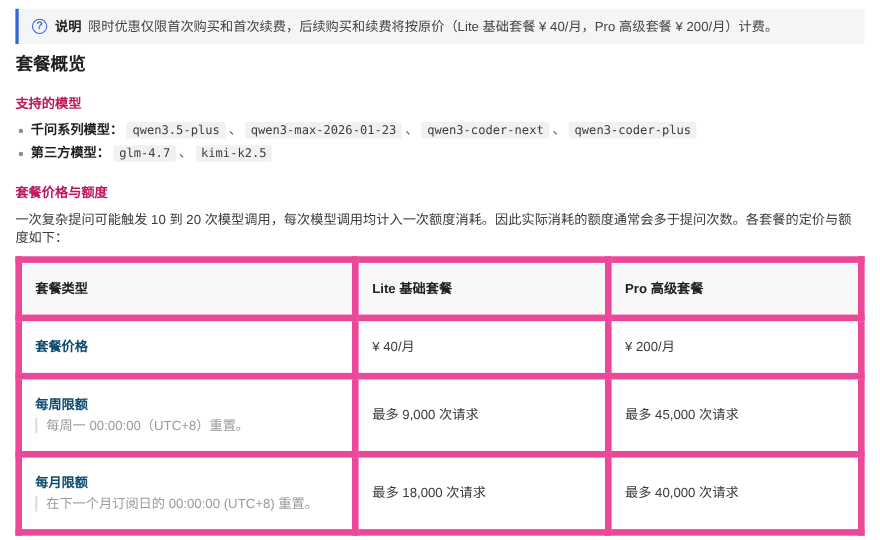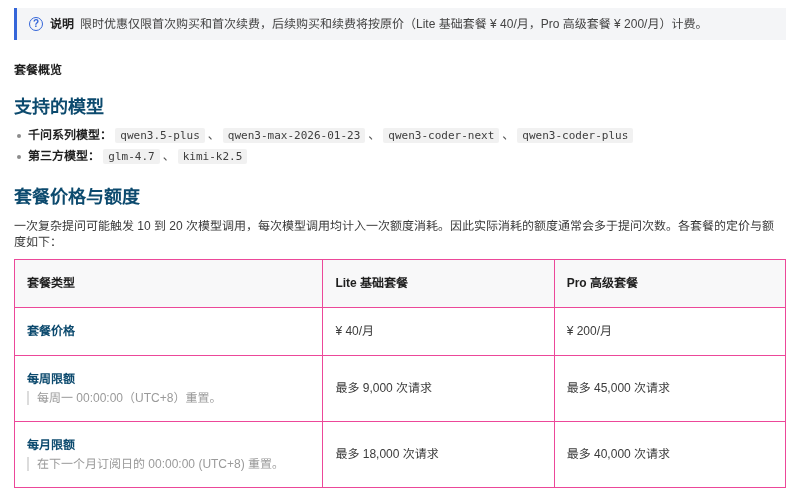--- a/index.html
+++ b/index.html
@@ -30,27 +30,27 @@
     font-size: 10px;
     font-weight: bold;
     line-height: 12px;
     text-align: center;
     margin-top: 1px;
   }
   .banner-text { line-height: 16px; color: #444; }
   .banner-text strong { color: #222; margin-right: 6px; }
 
   h2 {
-    font-size: 12px;
+    font-size: 16px;
     color: #1f1f1f;
-    margin-top: 20px;
+    margin-top: 5px;
   }
   h3 {
-    font-size: 18px;
-    color: #0c4a6e;
+    font-size: 12px;
+    color: #be185d;
     margin-top: 15px;
   }
   p.para { margin-top: 10px; line-height: 16px; color: #3b3b3b; }
 
   ul.doc-list { list-style: none; margin-top: 7px; }
   ul.doc-list li {
     position: relative;
     padding-left: 14px;
     line-height: 21px;
     color: #3b3b3b;
@@ -76,21 +76,21 @@
   }
   .sep { color: #555; margin: 0 3px; }
 
   table.plan-table {
     width: 100%;
     margin-top: 9px;
     border-collapse: collapse;
     table-layout: fixed;
   }
   .plan-table th, .plan-table td {
-    border: 1px solid #ec4899;
+    border: 6px solid #ec4899;
     text-align: left;
     vertical-align: middle;
     padding: 16px 12px;
     font-size: 12px;
   }
   .plan-table th {
     background: #f8f8f9;
     color: #1f1f1f;
     font-weight: bold;
     line-height: 15px;

